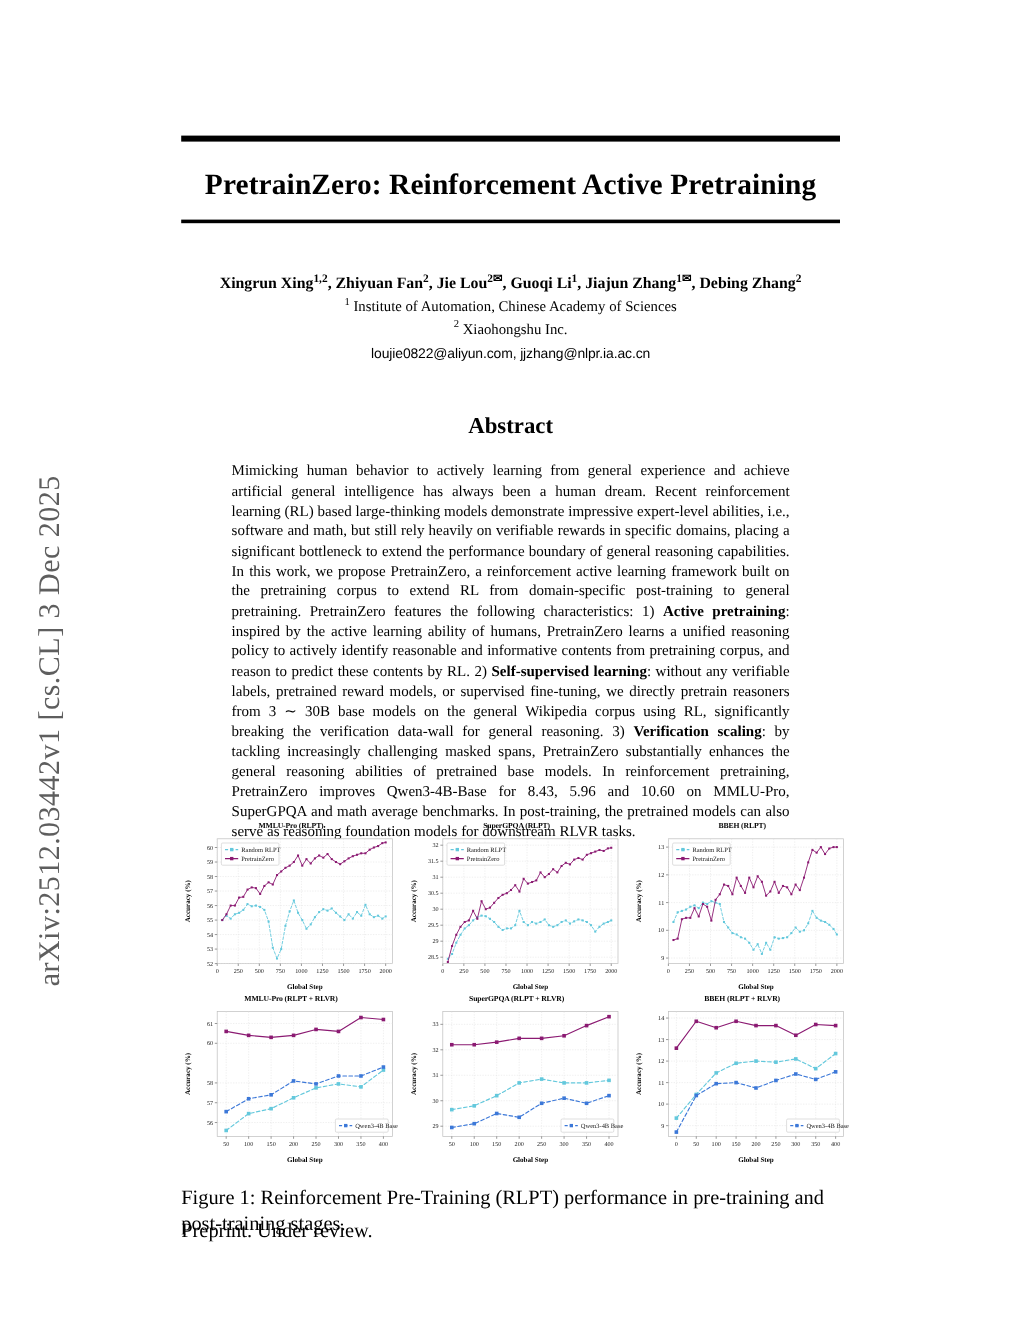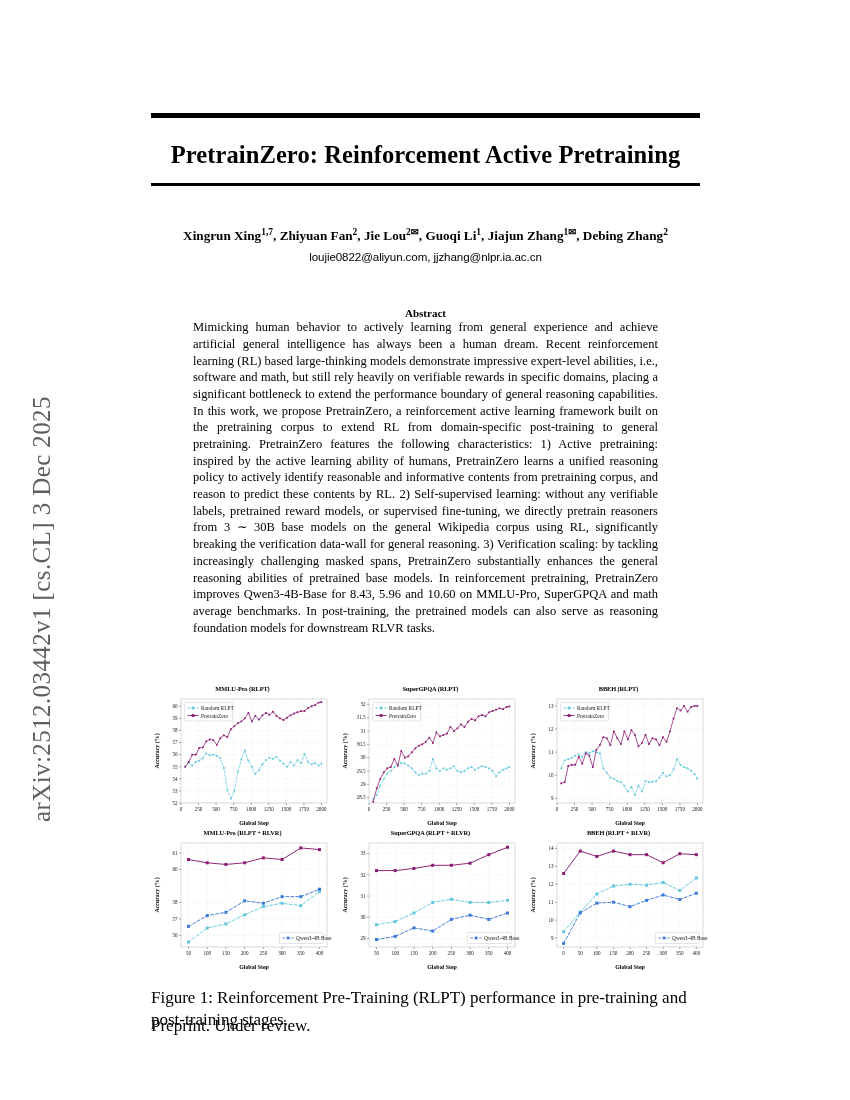--- a/index.html
+++ b/index.html
@@ -87,32 +87,32 @@
     letter-spacing: -0.1px;
   }
   sup { font-size: 0.72em; vertical-align: super; line-height: 0; }
 
   .abstract-wrap {
     margin-top: 44px;
     padding: 0 42px;
   }
   .abstract-head {
     text-align: center;
-    font-size: 11px;
+    font-size: 19px;
     font-weight: bold;
-    margin-bottom: 0;
+    margin-bottom: 17px;
   }
   .abstract-body {
     font-size: 12.5px;
     line-height: 1.335;
     text-align: justify;
     text-justify: inter-word;
     hyphens: manual;
   }
-  .abstract-body b { font-weight: normal; margin-top: 13px; }
+  .abstract-body b { font-weight: bold; margin-top: 13px; }
 
   
   .figure {
     position: absolute;
     left: 151px;
     top: 685px;
     width: 560px;
   }
   .chart-row {
     display: flex;
@@ -174,21 +174,23 @@
 <body>
 
 <div class="arxiv-stamp">arXiv:2512.03442v1  [cs.CL]  3 Dec 2025</div>
 
 <div class="page">
   <div class="col">
     <div class="rule-top"></div>
     <div class="paper-title">PretrainZero: Reinforcement Active Pretraining</div>
     <div class="rule-bottom"></div>
 
-    <div class="authors">Xingrun Xing<sup>1,7</sup>, Zhiyuan Fan<sup>2</sup>, Jie Lou<sup>2✉</sup>, Guoqi Li<sup>1</sup>, Jiajun Zhang<sup>1✉</sup>, Debing Zhang<sup>2</sup></div>
+    <div class="authors">Xingrun Xing<sup>1,2</sup>, Zhiyuan Fan<sup>2</sup>, Jie Lou<sup>2✉</sup>, Guoqi Li<sup>1</sup>, Jiajun Zhang<sup>1✉</sup>, Debing Zhang<sup>2</sup></div>
+    <div class="affil"><sup>1</sup> Institute of Automation, Chinese Academy of Sciences</div>
+    <div class="affil"><sup>2</sup> Xiaohongshu Inc.</div>
     <div class="emails">loujie0822@aliyun.com, jjzhang@nlpr.ia.ac.cn</div>
 
     <div class="abstract-wrap">
       <div class="abstract-head">Abstract</div>
       <div class="abstract-body">Mimicking human behavior to actively learning from general experience and achieve artificial general intelligence has always been a human dream. Recent reinforcement learning (RL) based large-thinking models demonstrate impressive expert-level abilities, i.e., software and math, but still rely heavily on verifiable rewards in specific domains, placing a significant bottleneck to extend the performance boundary of general reasoning capabilities. In this work, we propose PretrainZero, a reinforcement active learning framework built on the pretraining corpus to extend RL from domain-specific post-training to general pretraining. PretrainZero features the following characteristics: 1) <b>Active pretraining</b>: inspired by the active learning ability of humans, PretrainZero learns a unified reasoning policy to actively identify reasonable and informative contents from pretraining corpus, and reason to predict these contents by RL. 2) <b>Self-supervised learning</b>: without any verifiable labels, pretrained reward models, or supervised fine-tuning, we directly pretrain reasoners from 3 ∼ 30B base models on the general Wikipedia corpus using RL, significantly breaking the verification data-wall for general reasoning. 3) <b>Verification scaling</b>: by tackling increasingly challenging masked spans, PretrainZero substantially enhances the general reasoning abilities of pretrained base models. In reinforcement pretraining, PretrainZero improves Qwen3-4B-Base for 8.43, 5.96 and 10.60 on MMLU-Pro, SuperGPQA and math average benchmarks. In post-training, the pretrained models can also serve as reasoning foundation models for downstream RLVR tasks.</div>
     </div>
   </div>
 
   <div class="figure">
     <div class="chart-row">

